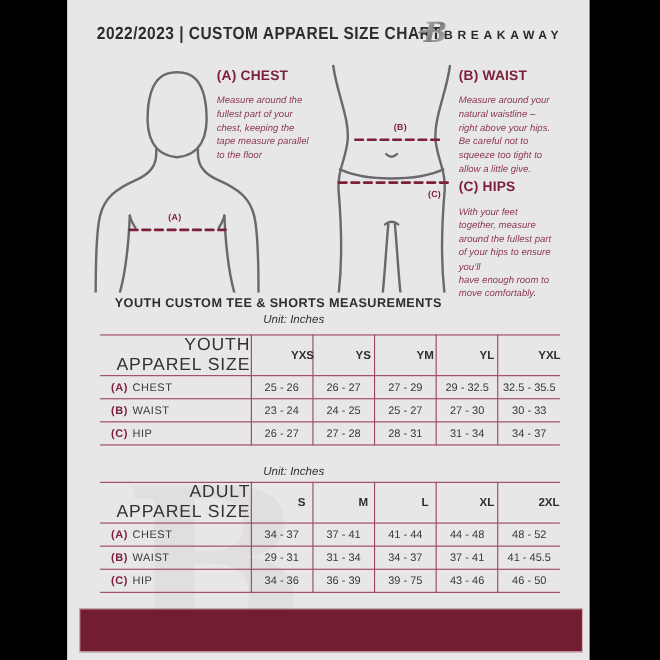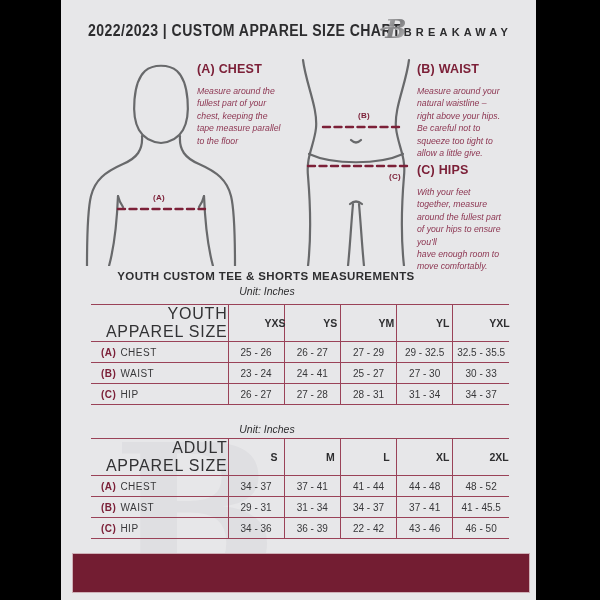--- a/index.html
+++ b/index.html
@@ -43,21 +43,21 @@
   }
   .guide-b{
     position:absolute;font-size:8.7px;line-height:12.4px;font-style:italic;
     color:#8d3652;white-space:pre-line;
   }
   #chest-h{left:136px;top:62px;}   #chest-b{left:136px;top:85px;width:118px;}
   #waist-h{left:356px;top:62px;}   #waist-b{left:356px;top:85px;width:118px;}
   #hips-h{left:356px;top:163px;}   #hips-b{left:356px;top:186px;width:122px;}
   
   .section-title{
-    position:absolute;left:13px;width:384px;text-align:center;
+    position:absolute;left:0;width:384px;text-align:center;
     font-size:11.5px;font-weight:700;color:#2e2e30;letter-spacing:.4px;
   }
   .section-unit{
     position:absolute;left:0;width:412px;text-align:center;
     font-size:10.5px;font-style:italic;color:#2e2e30;
   }
   #youth-title{top:270px;} #youth-unit{top:285px;}
   #adult-title{top:408px;} #adult-unit{top:423px;}
   
   .size-table{
@@ -199,21 +199,21 @@
         <td>26 - 27</td>
         <td>27 - 29</td>
         <td>29 - 32.5</td>
         <td>32.5 - 35.5</td>
       </tr>
       <tr>
         <td class="row-label">
           <span class="prefix">(B)</span><span>WAIST</span>
         </td>
         <td>23 - 24</td>
-        <td>24 - 41</td>
+        <td>24 - 25</td>
         <td>25 - 27</td>
         <td>27 - 30</td>
         <td>30 - 33</td>
       </tr>
       <tr>
         <td class="row-label">
           <span class="prefix">(C)</span><span>HIP</span>
         </td>
         <td>26 - 27</td>
         <td>27 - 28</td>
@@ -263,21 +263,21 @@
         <td>34 - 37</td>
         <td>37 - 41</td>
         <td>41 - 45.5</td>
       </tr>
       <tr>
         <td class="row-label">
           <span class="prefix">(C)</span><span>HIP</span>
         </td>
         <td>34 - 36</td>
         <td>36 - 39</td>
-        <td>22 - 42</td>
+        <td>39 - 75</td>
         <td>43 - 46</td>
         <td>46 - 50</td>
       </tr>
     </tbody>
       </table>
 
   </div>
 
   <div class="footer-bar"></div>
 </div>

